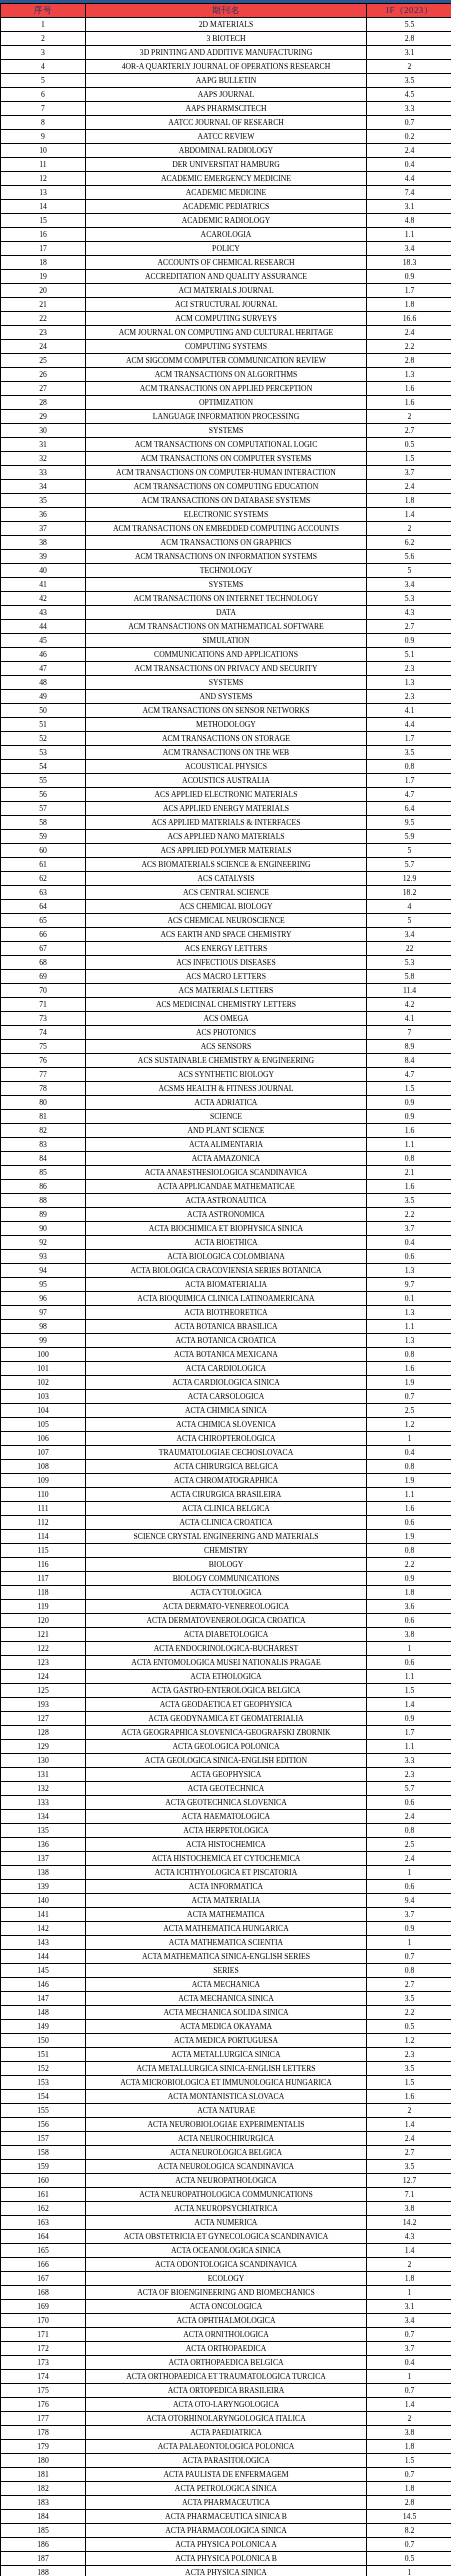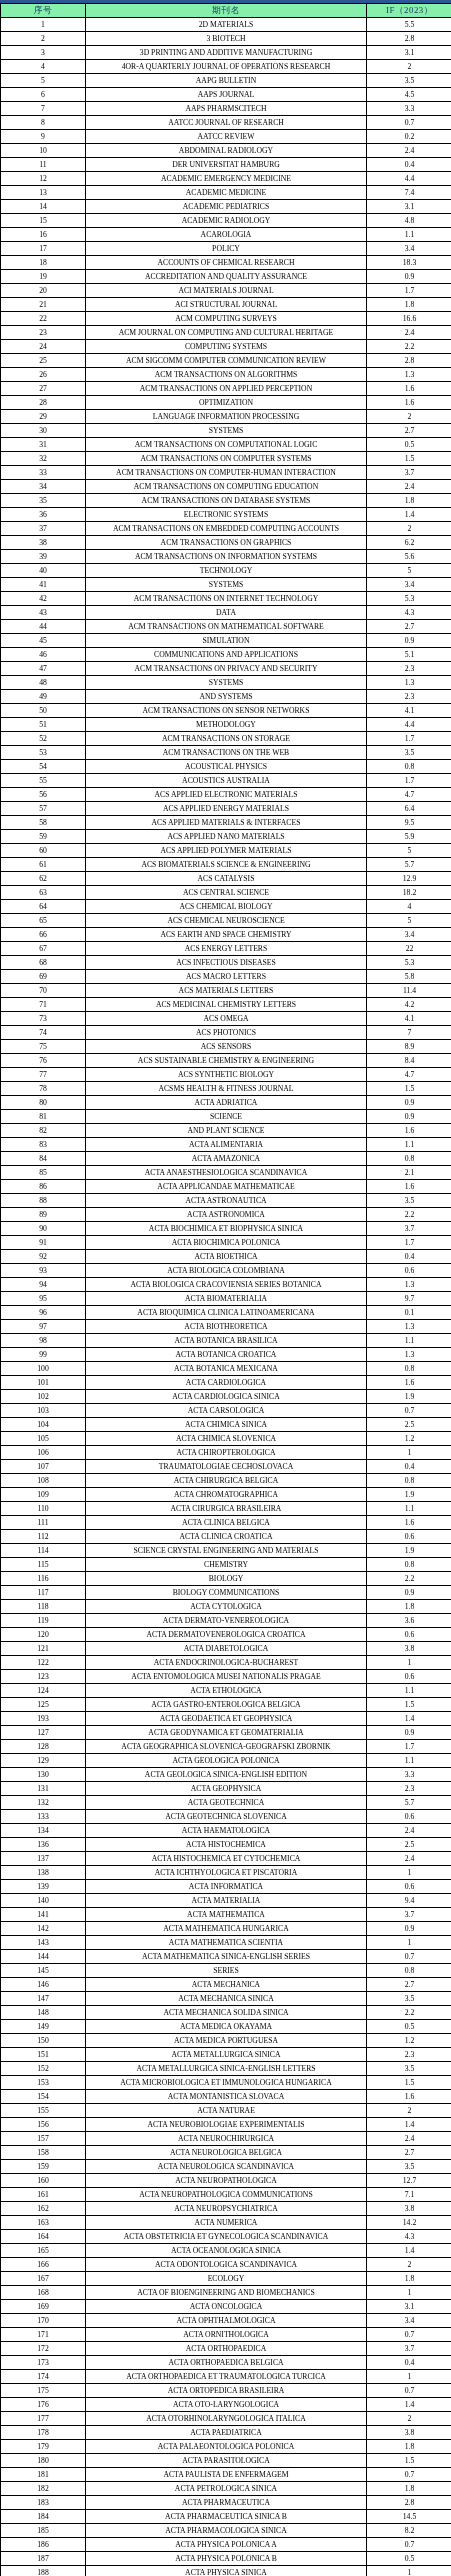--- a/index.html
+++ b/index.html
@@ -24,21 +24,21 @@
   table.journal-table col.col-if     { width: 86px; }
   th, td {
     border: 0.5px solid #000;
     text-align: center;
     vertical-align: middle;
     padding: 0 1px;
     overflow: hidden;
     white-space: nowrap;
   }
   thead th {
-    background: #86efac;
+    background: #ef4444;
     height: 13px;
     font-size: 8.8px;
     font-weight: normal;
     color: #1f3864;
     letter-spacing: 0.5px;
   }
   tbody td {
     height: 13px;
     font-size: 7.7px;
     background: #ffffff;
@@ -493,25 +493,20 @@
     <td class="serial">89</td>
     <td class="journal-name">ACTA ASTRONOMICA</td>
     <td class="if-value">2.2</td>
   </tr>
       <tr>
     <td class="serial">90</td>
     <td class="journal-name">ACTA BIOCHIMICA ET BIOPHYSICA SINICA</td>
     <td class="if-value">3.7</td>
   </tr>
       <tr>
-    <td class="serial">91</td>
-    <td class="journal-name">ACTA BIOCHIMICA POLONICA</td>
-    <td class="if-value">1.7</td>
-  </tr>
-      <tr>
     <td class="serial">92</td>
     <td class="journal-name">ACTA BIOETHICA</td>
     <td class="if-value">0.4</td>
   </tr>
       <tr>
     <td class="serial">93</td>
     <td class="journal-name">ACTA BIOLOGICA COLOMBIANA</td>
     <td class="if-value">0.6</td>
   </tr>
       <tr>
@@ -706,20 +701,25 @@
   </tr>
       <tr>
     <td class="serial">133</td>
     <td class="journal-name">ACTA GEOTECHNICA SLOVENICA</td>
     <td class="if-value">0.6</td>
   </tr>
       <tr>
     <td class="serial">134</td>
     <td class="journal-name">ACTA HAEMATOLOGICA</td>
     <td class="if-value">2.4</td>
+  </tr>
+      <tr>
+    <td class="serial">135</td>
+    <td class="journal-name">ACTA HERPETOLOGICA</td>
+    <td class="if-value">0.8</td>
   </tr>
       <tr>
     <td class="serial">136</td>
     <td class="journal-name">ACTA HISTOCHEMICA</td>
     <td class="if-value">2.5</td>
   </tr>
       <tr>
     <td class="serial">137</td>
     <td class="journal-name">ACTA HISTOCHEMICA ET CYTOCHEMICA</td>
     <td class="if-value">2.4</td>

